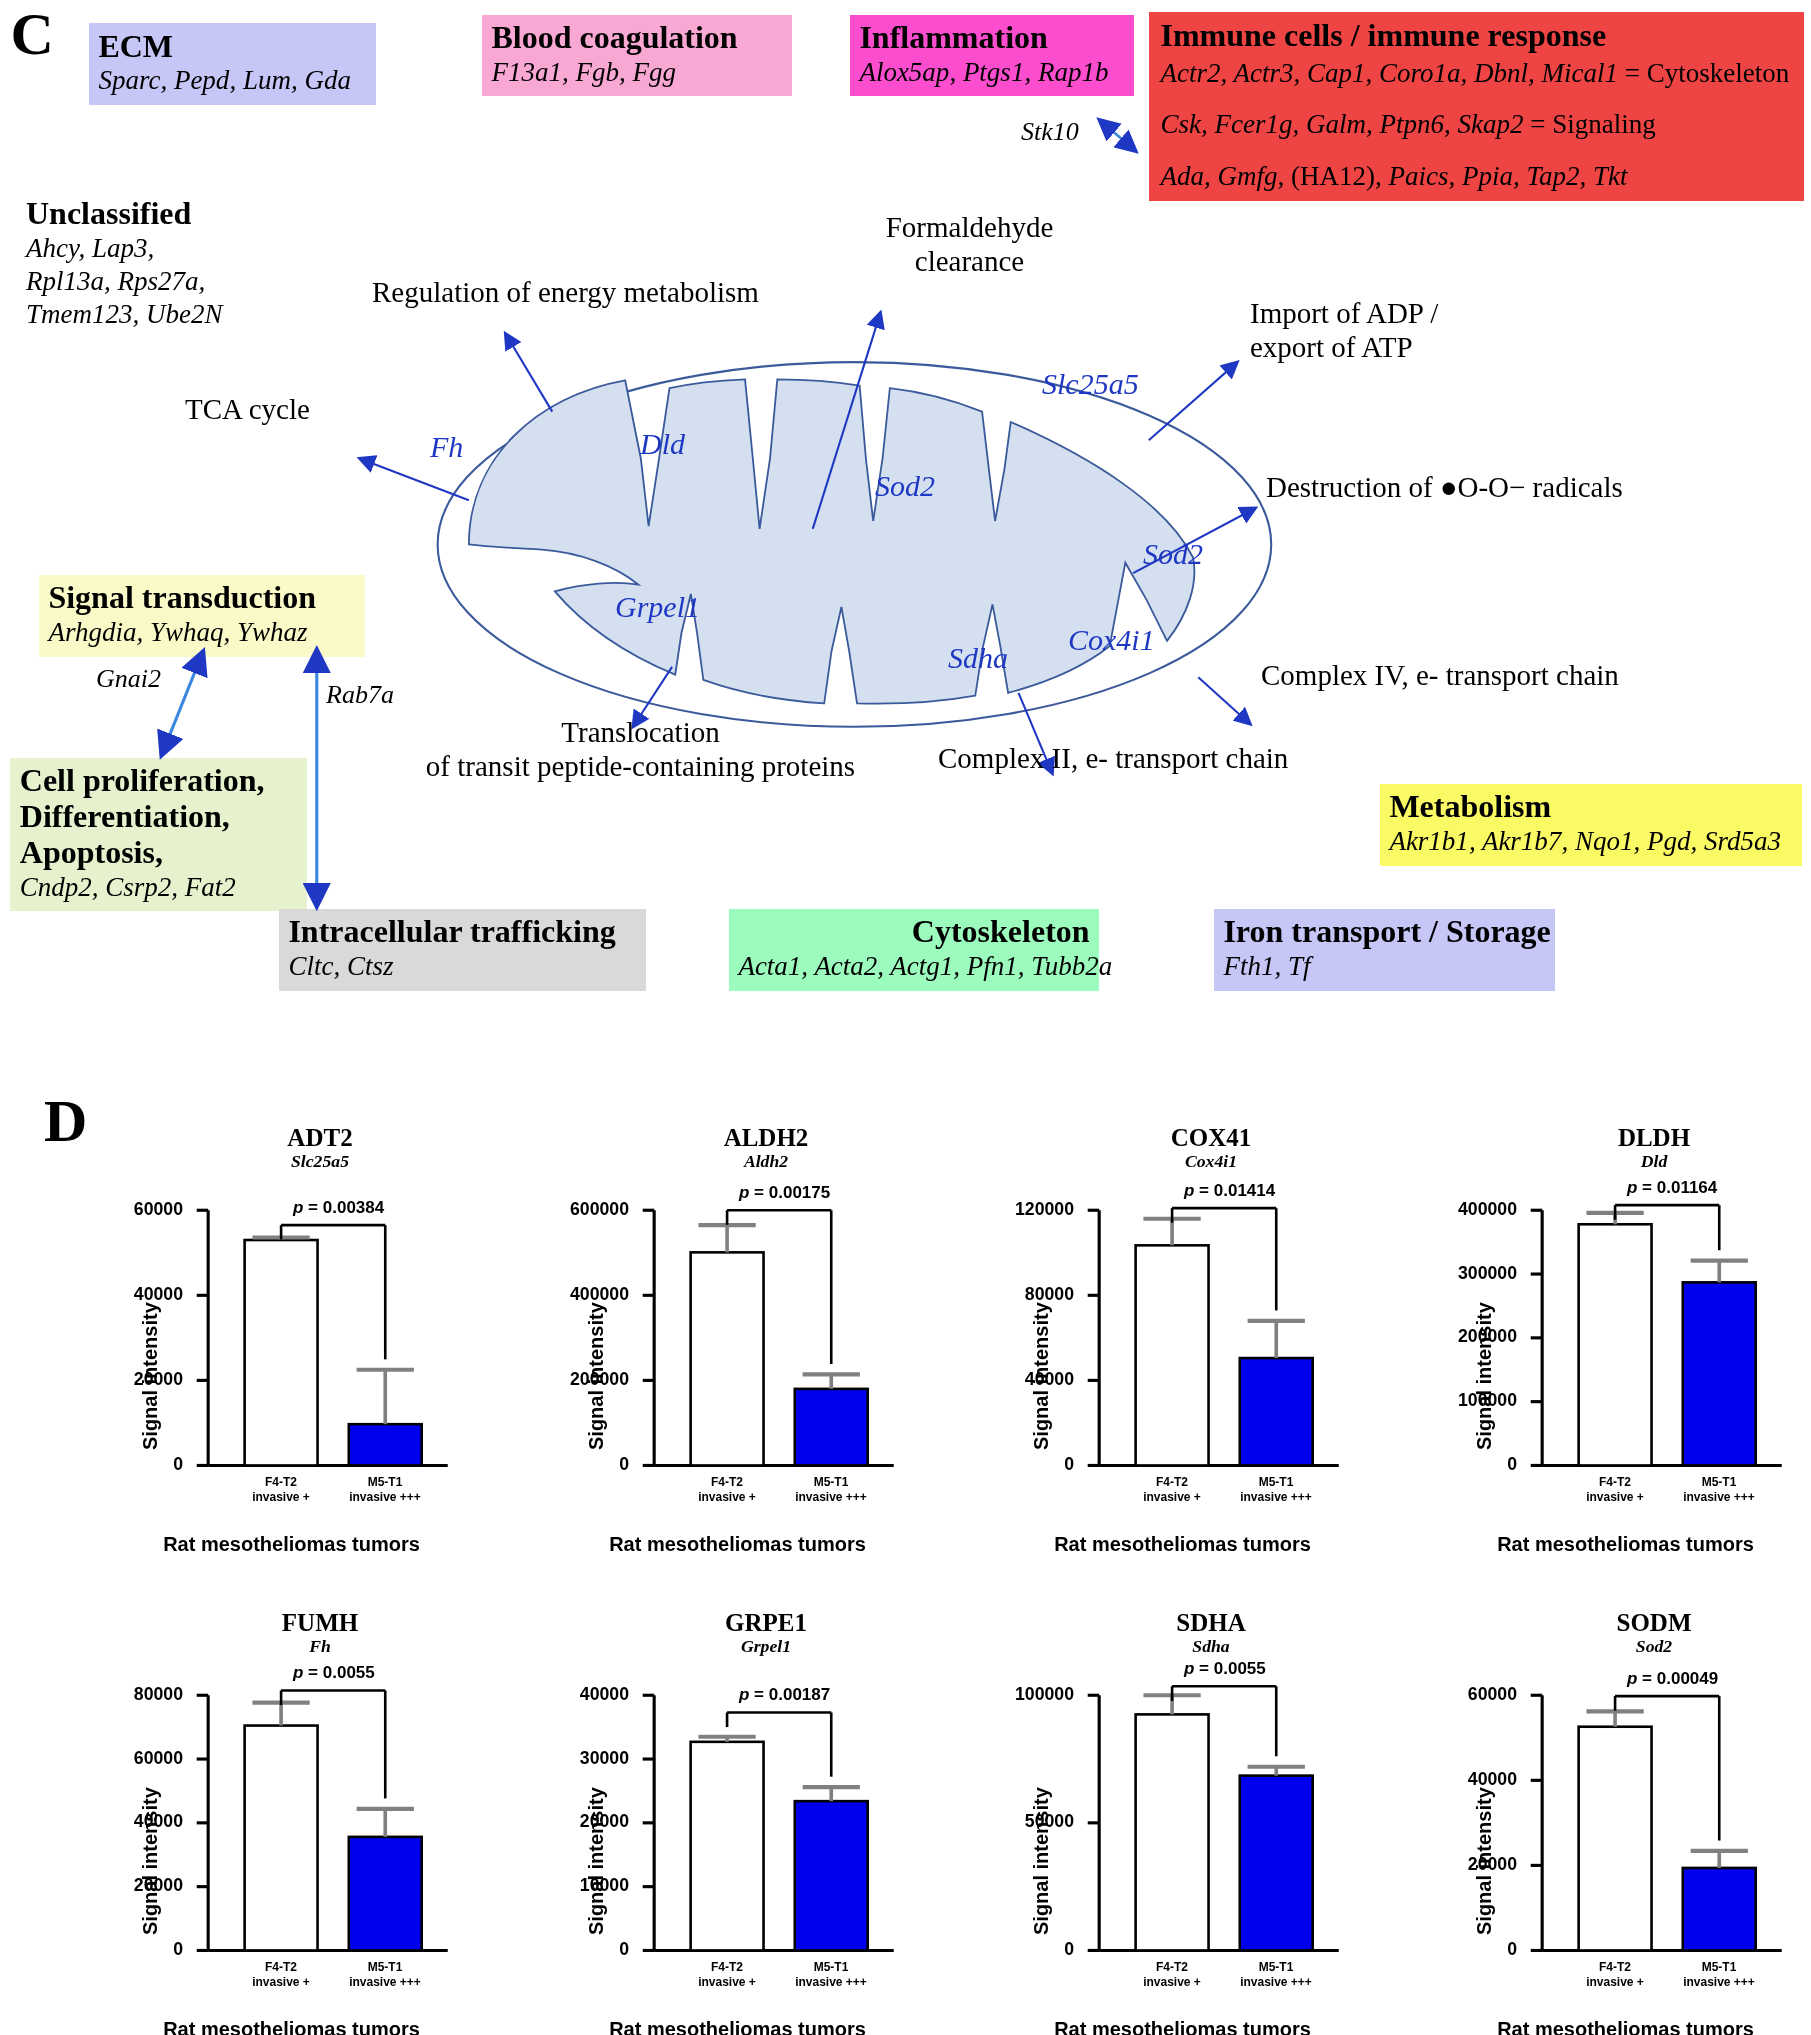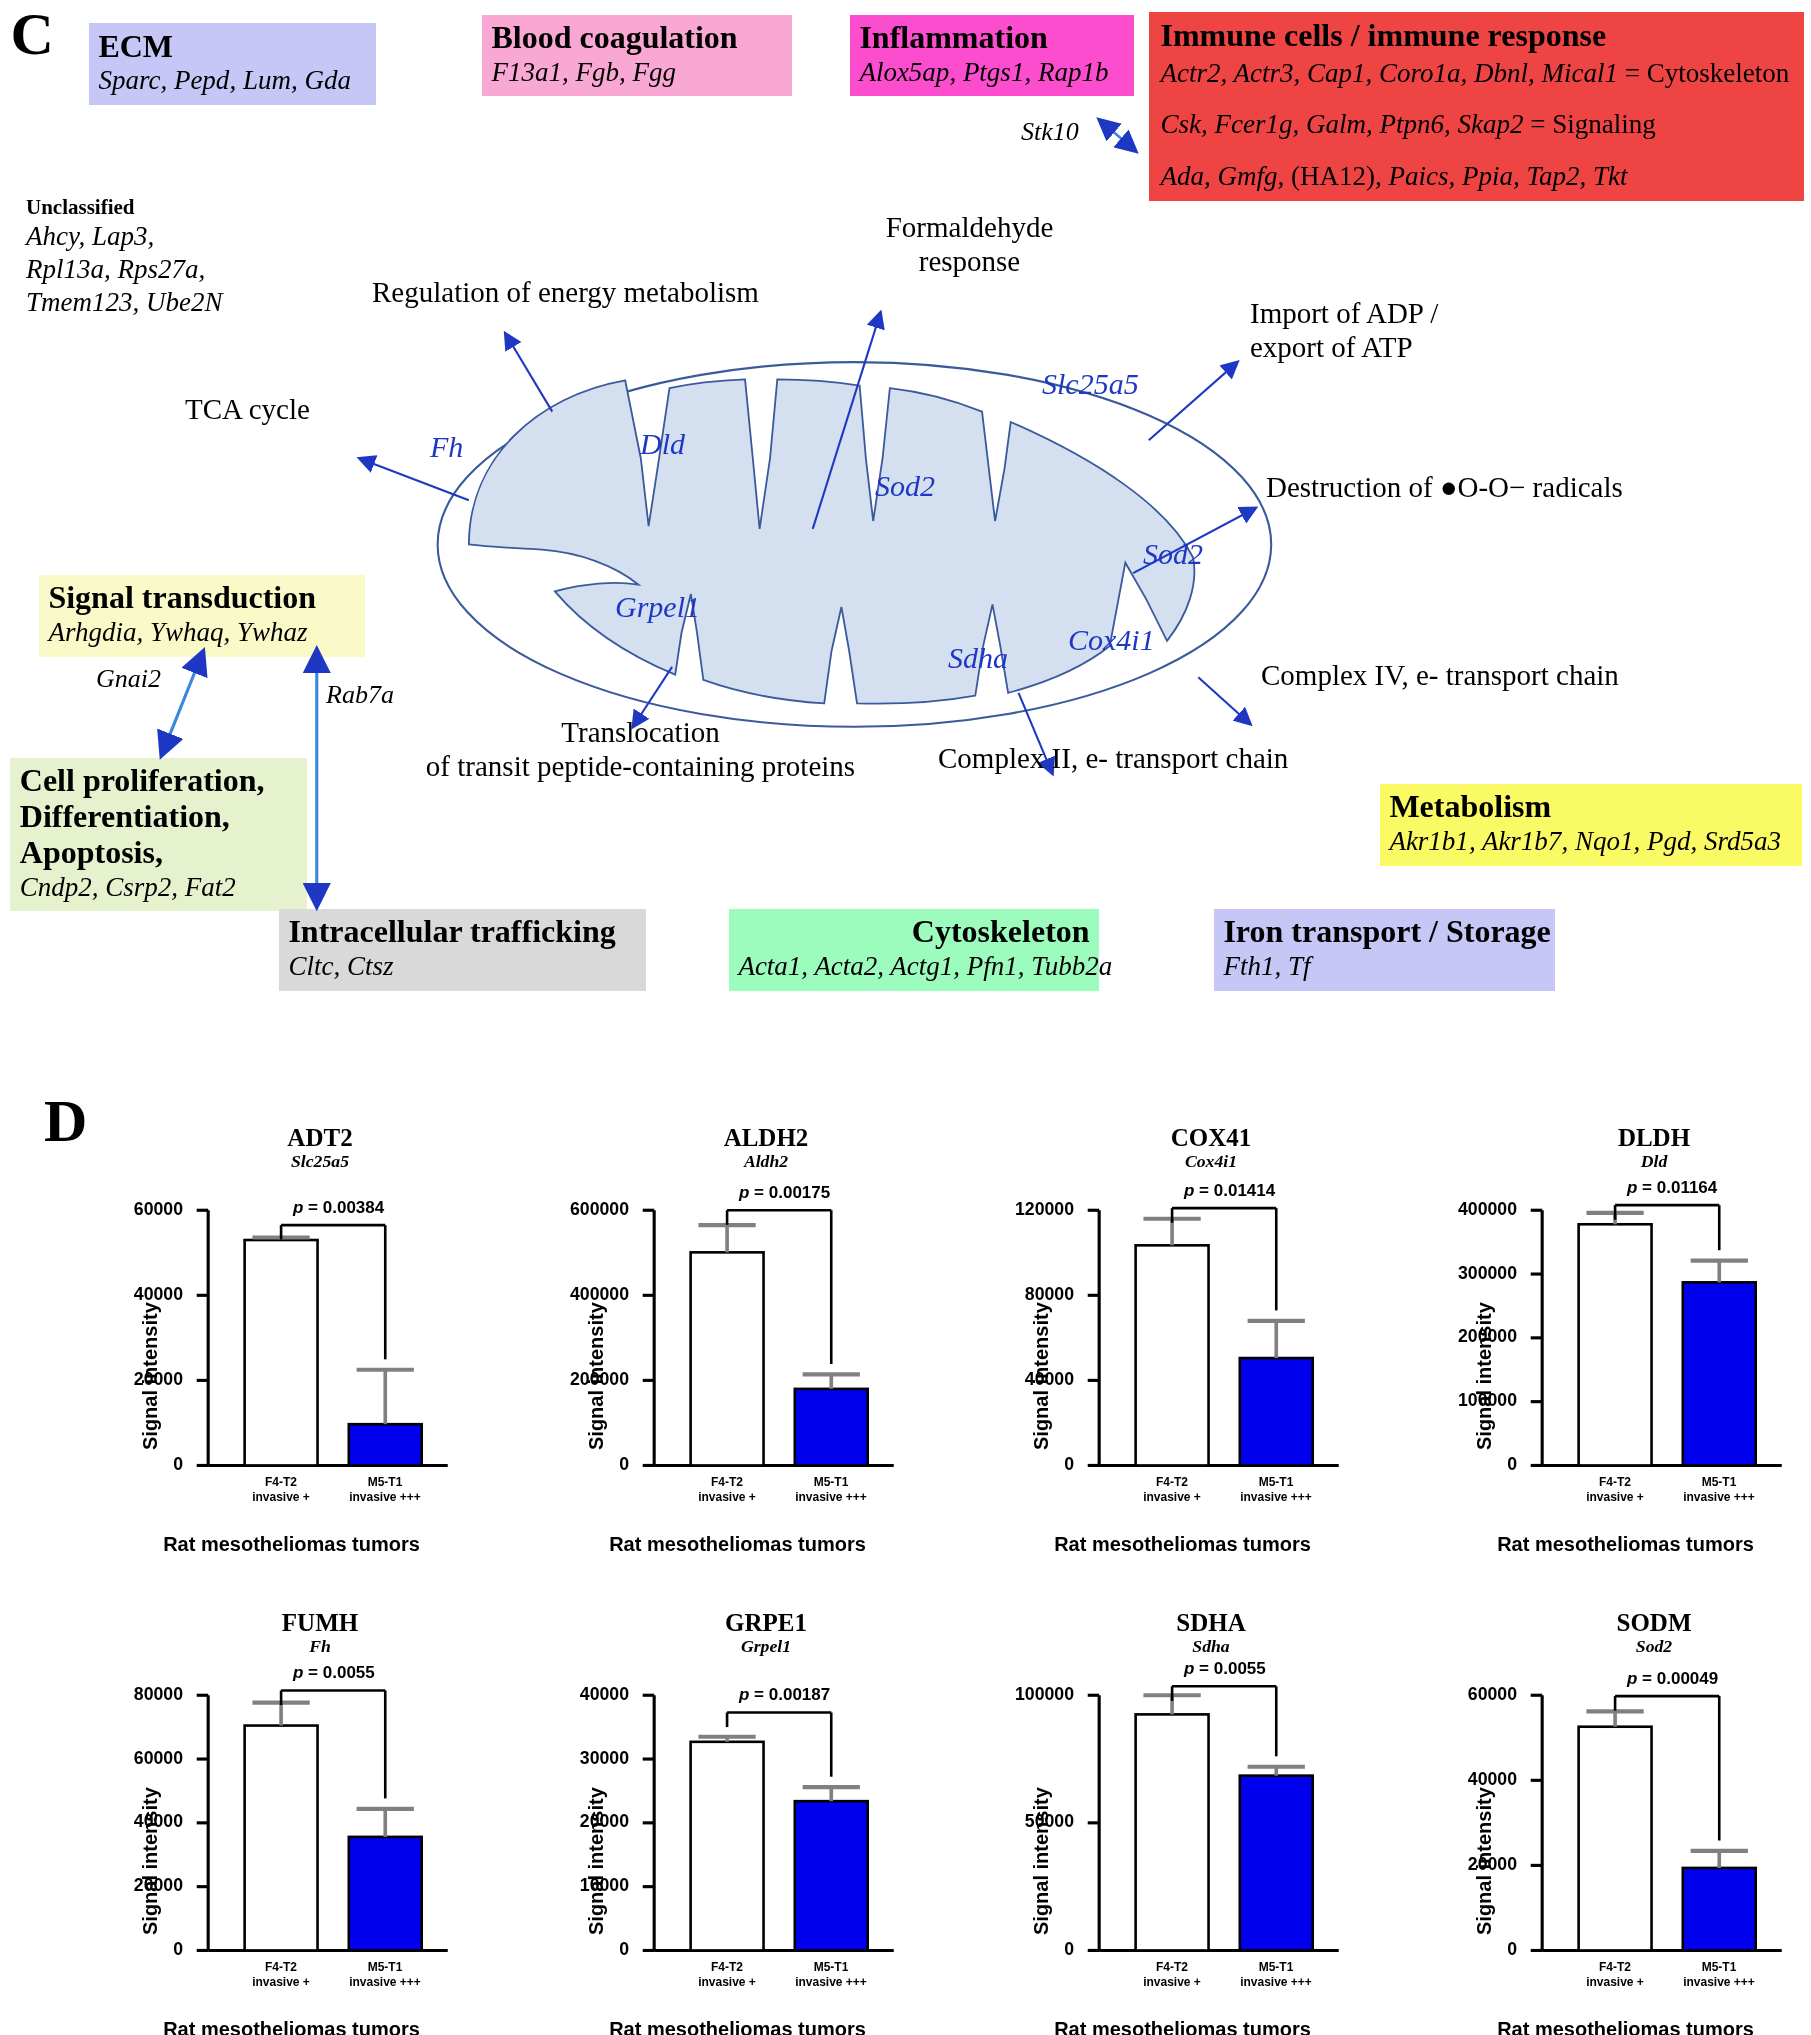--- a/index.html
+++ b/index.html
@@ -38,21 +38,21 @@
   .catbox .cat-genes {
     font-style:italic;
     font-size:27px;
     line-height:1.2;
     white-space:nowrap;
   }
   .catbox .cat-genes b { font-weight:400; font-style:italic; }
   .catbox .cat-genes .plain { font-style:normal; }
 
   
-  .plainbox .cat-title { font-weight:700; font-size:21px; }
+  .plainbox .cat-title { font-weight:700; font-size:32px; }
   .plainbox .cat-genes {
     font-style:italic; font-size:27px; line-height:1.22; white-space:normal;
   }
 
   
   .annot {
     font-family:"Liberation Serif", serif;
     font-size:29px;
     line-height:1.16;
     color:#000;
@@ -278,21 +278,21 @@
 <div class="abs gene-lab" style="left:1068px; top:623px;">Cox4i1</div>
 
 <div class="abs conn-lab" style="left:1021px; top:117px;">Stk10</div>
 <div class="abs conn-lab" style="left:96px; top:664px;">Gnai2</div>
 <div class="abs conn-lab" style="left:326px; top:680px;">Rab7a</div>
 
 <div class="abs annot" style="left:185px; top:393px;">TCA cycle</div>
 <div class="abs annot" style="left:372px; top:276px;">Regulation of energy metabolism</div>
 <div class="abs annot" style="left:860px; top:211px; text-align:center; width:219px;">
   <div>Formaldehyde</div>
-  <div>response</div>
+  <div>clearance</div>
 </div>
 <div class="abs annot" style="left:1250px; top:297px;">
   <div>Import of ADP /</div>
   <div>export of ATP</div>
 </div>
 <div class="abs annot" style="left:1266px; top:471px;">Destruction of ●O-O− radicals</div>
 <div class="abs annot" style="left:1261px; top:659px;">Complex IV, e- transport chain</div>
 <div class="abs annot" style="left:938px; top:742px;">Complex II, e- transport chain</div>
 <div class="abs annot" style="left:375px; top:716px; text-align:center; width:531px;">
   <div>Translocation</div>

